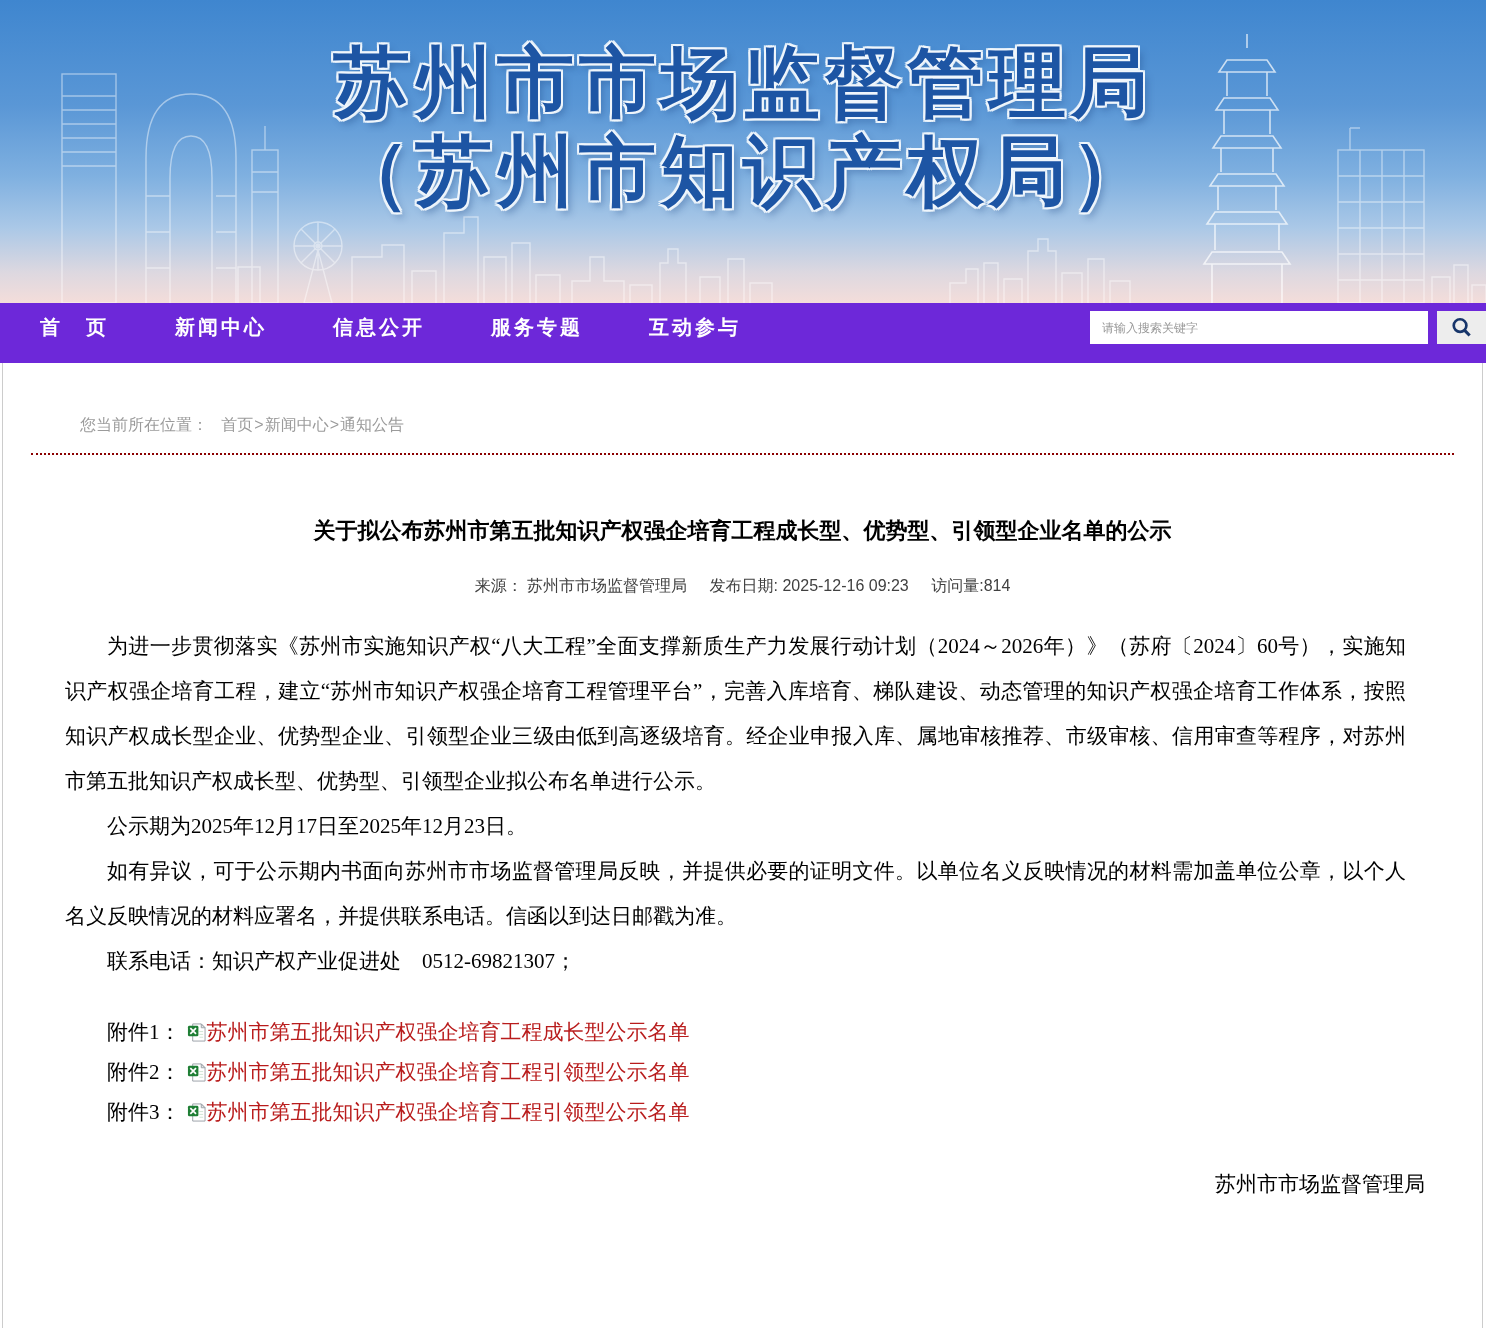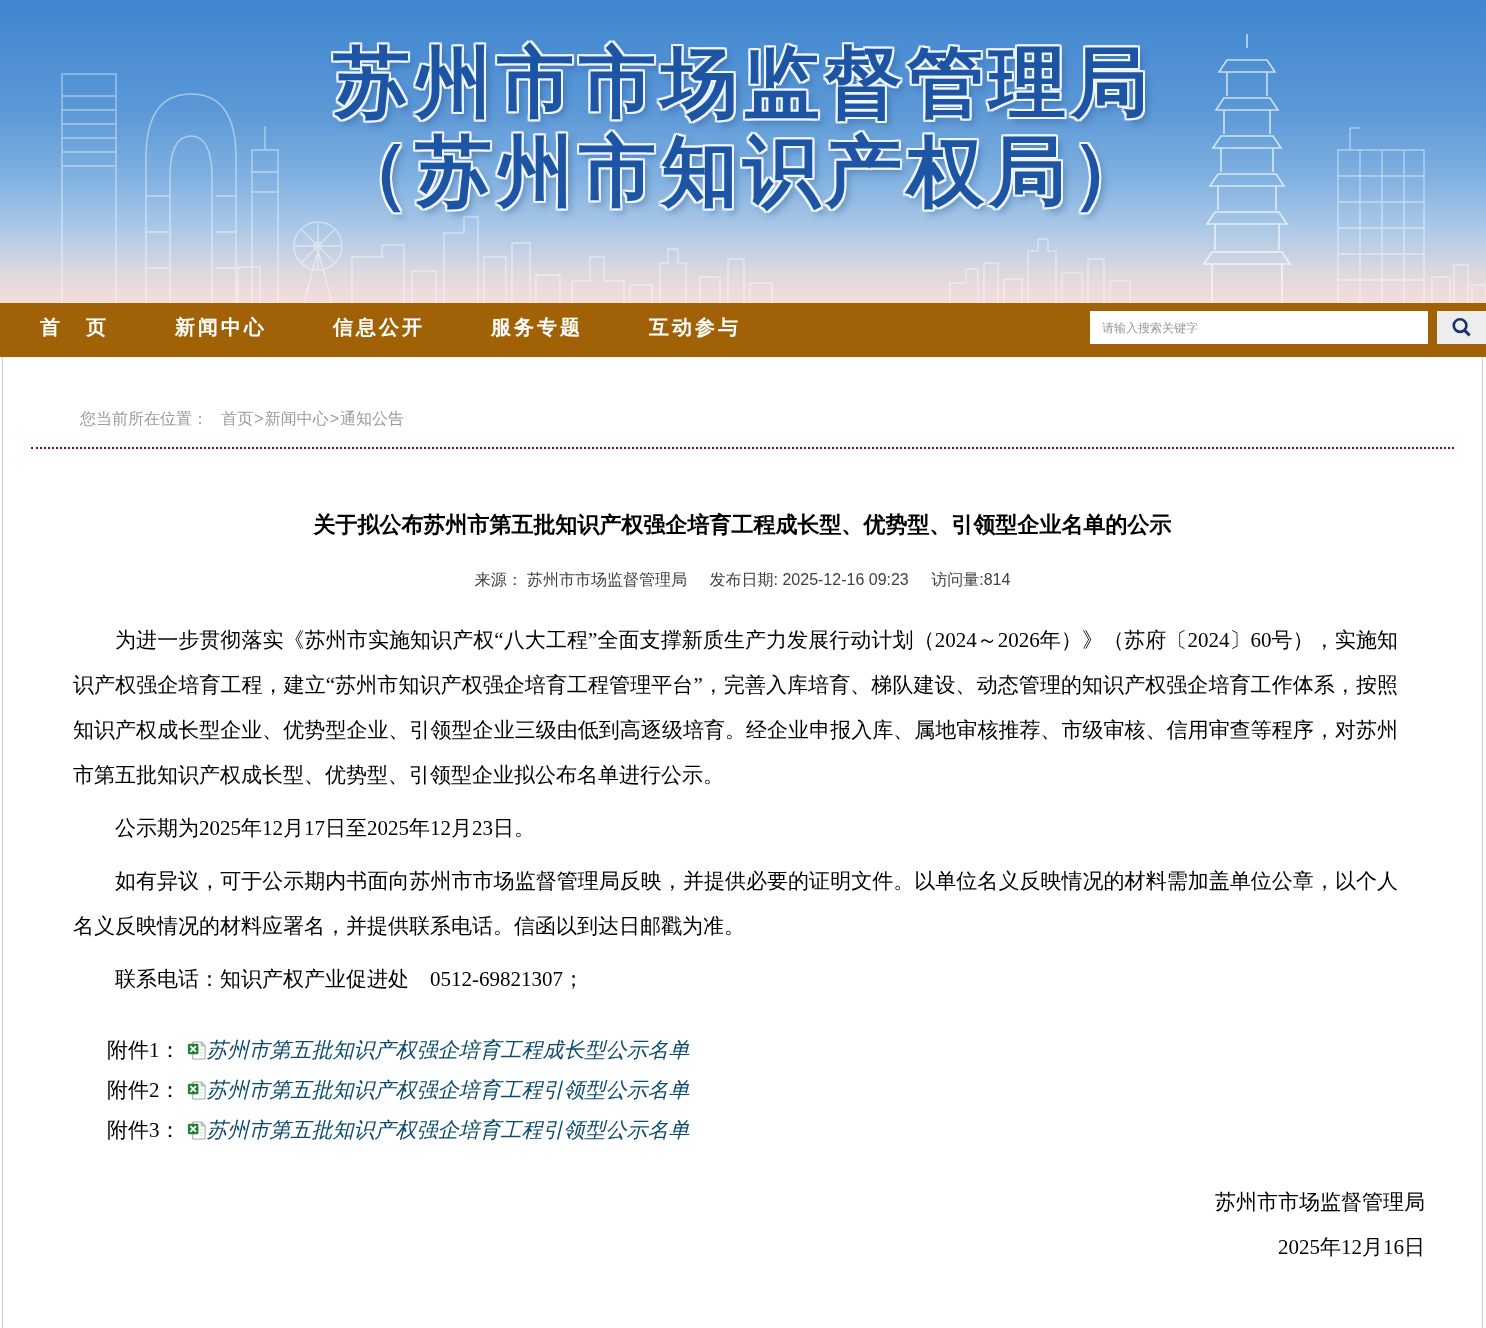--- a/index.html
+++ b/index.html
@@ -22,21 +22,21 @@
       -2px -2px 0 rgba(240,246,252,.9), 2px -2px 0 rgba(240,246,252,.9),
       -2px 2px 0 rgba(240,246,252,.9), 2px 2px 0 rgba(240,246,252,.9),
       0 -2px 0 rgba(240,246,252,.9), 0 2px 0 rgba(240,246,252,.9),
       -2px 0 0 rgba(240,246,252,.9), 2px 0 0 rgba(240,246,252,.9),
       4px 5px 7px rgba(25,65,130,.35);
     white-space:nowrap;
   }
 
   
   .nav {
-    position:relative; width:1486px; height:54px; background:#a16207;
+    position:relative; width:1486px; height:60px; background:#6d28d9;
   }
   .nav-items { display:flex; align-items:center; height:49px; padding-left:40px; margin:0; list-style:none; }
   .nav-item {
     color:#ffffff; font-size:20px; font-weight:bold; letter-spacing:3px;
     margin-right:66px; text-decoration:none; cursor:pointer; white-space:nowrap;
   }
   .search-box {
     position:absolute; top:8px; right:58px; width:338px; height:33px;
     border:none; background:#ffffff; font-size:12px; color:#333; padding:0 10px 0 12px; outline:none;
   }
@@ -69,30 +69,30 @@
   }
   .article-meta {
     margin-top:27px; text-align:center; font-size:16px; color:#404040;
   }
   .article-meta span { margin:0 9px; }
   .article-body {
     margin:27px 76px 0 62px;
     font-family:"Liberation Serif","DejaVu Serif",serif;
     font-size:21px; line-height:45px; color:#000000; text-align:justify;
   }
-  .article-body p { margin:8px; text-indent:2em; }
+  .article-body p { margin:0; text-indent:2em; }
 
   .attachments {
     margin:28px 76px 0 62px;
     font-family:"Liberation Serif","DejaVu Serif",serif;
     font-size:21px; color:#000000;
   }
   .attachment-row { height:40px; line-height:40px; padding-left:2em; white-space:nowrap; }
   .attachment-row .file-icon { vertical-align:-3px; margin:0 1px 0 6px; }
-  .attachment-row a { color:#0c4a6e; text-decoration:none; cursor:pointer;font-style:italic; }
+  .attachment-row a { color:#b91c1c; text-decoration:none; cursor:pointer; }
 
   .signature {
     margin-top:30px; padding-right:57px; text-align:right;
     font-family:"Liberation Serif","DejaVu Serif",serif;
     font-size:21px; line-height:45px; color:#000000;
   }
 </style>
 </head>
 <body>
 
@@ -210,16 +210,15 @@
             <path d="M15 1l4 4h-4z" fill="#e4e4e4" stroke="#9aa0a6"></path>
             <path d="M13 9h4M13 12h4M13 15h4" stroke="#cfe3d3" stroke-width="1"></path>
             <rect x="1" y="3" width="11" height="11" rx="1.5" fill="#1e7e34"></rect>
             <path d="M3.5 5.5l6 6M9.5 5.5l-6 6" stroke="#ffffff" stroke-width="1.8"></path>
           </svg></span><a>苏州市第五批知识产权强企培育工程引领型公示名单</a>
     </div>
   </div>
 
   <div class="signature">
     <div>苏州市市场监督管理局</div>
-    <div>2025年12月16日</div>
   </div>
 
 </div>
 
 </body></html>

